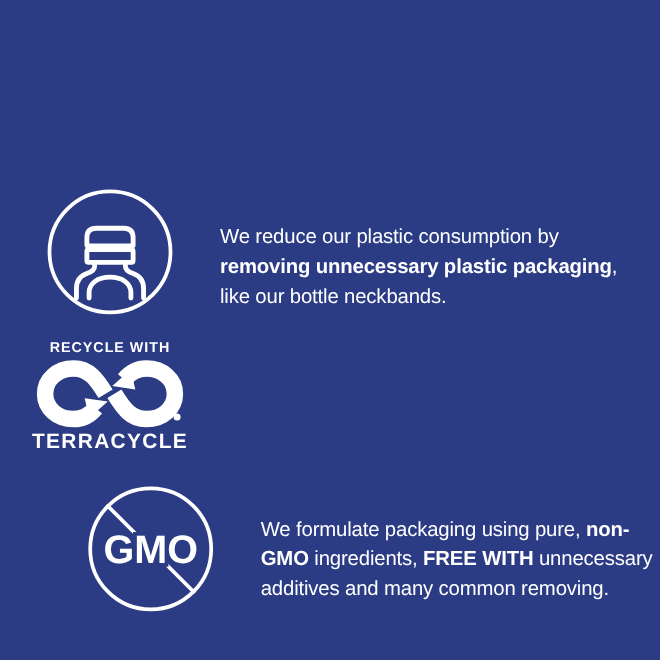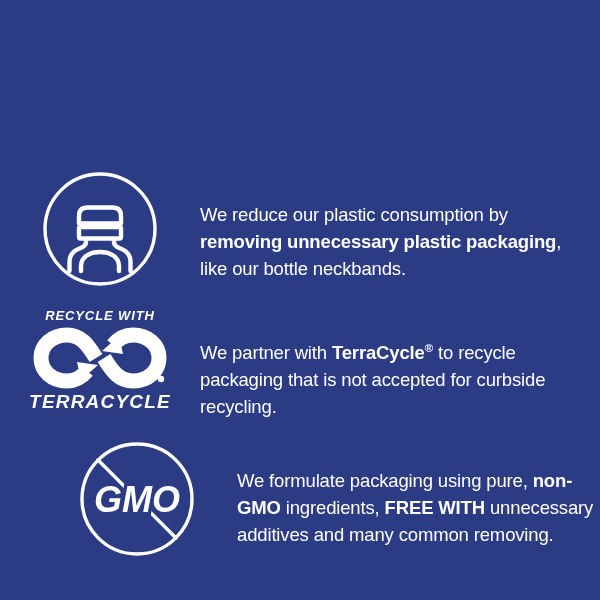--- a/index.html
+++ b/index.html
@@ -65,21 +65,20 @@
   .row-3 { top: 438px; padding-left: 37px; }
 
   .row-icon-cell {
     width: 200px;
     flex: 0 0 200px;
     display: flex;
     align-items: flex-start;
     justify-content: center;
     padding-top: 2px;
     box-sizing: border-box;
-    font-style: italic;
   }
   .row-text {
     flex: 1 1 auto;
     color: #ffffff;
     font-size: 18.5px;
     line-height: 27px;
     font-weight: 400;
     padding-top: 14px;
     padding-right: 14px;
     letter-spacing: -0.15px;
@@ -175,23 +174,20 @@
             <polygon points="91,27 70,24 87,9" fill="#ffffff"></polygon>
 
             <circle cx="129" cy="52" r="3.2" fill="#ffffff"></circle>
           </svg>
         </span>
         <div class="tc-bottom-wrap">
           <span class="tc-bottom">TERRACYCLE</span>
         </div>
       </div>
     </div>
-    <p class="row-text">
-      <span>We partner with </span><b>TerraCycle</b><b><sup>®</sup></b><span> to recycle packaging that is not accepted for curbside recycling.</span>
-    </p>
   </div>
 
   <div class="row row-3">
     <div class="row-icon-cell">
       <span>
         <svg class="icon-svg" viewBox="0 0 118 118" width="118" height="118" aria-hidden="true">
           <circle cx="59" cy="59" r="55" fill="none" stroke="#ffffff" stroke-width="3.4"></circle>
           <line x1="20" y1="20" x2="98" y2="98" stroke="#ffffff" stroke-width="3.4" stroke-linecap="round"></line>
           <text x="59" y="59" text-anchor="middle" dominant-baseline="central" font-family="Liberation Sans, sans-serif" font-size="36" font-weight="700" fill="#ffffff" stroke="#2b3b84" stroke-width="7" paint-order="stroke">GMO</text>
         </svg>

